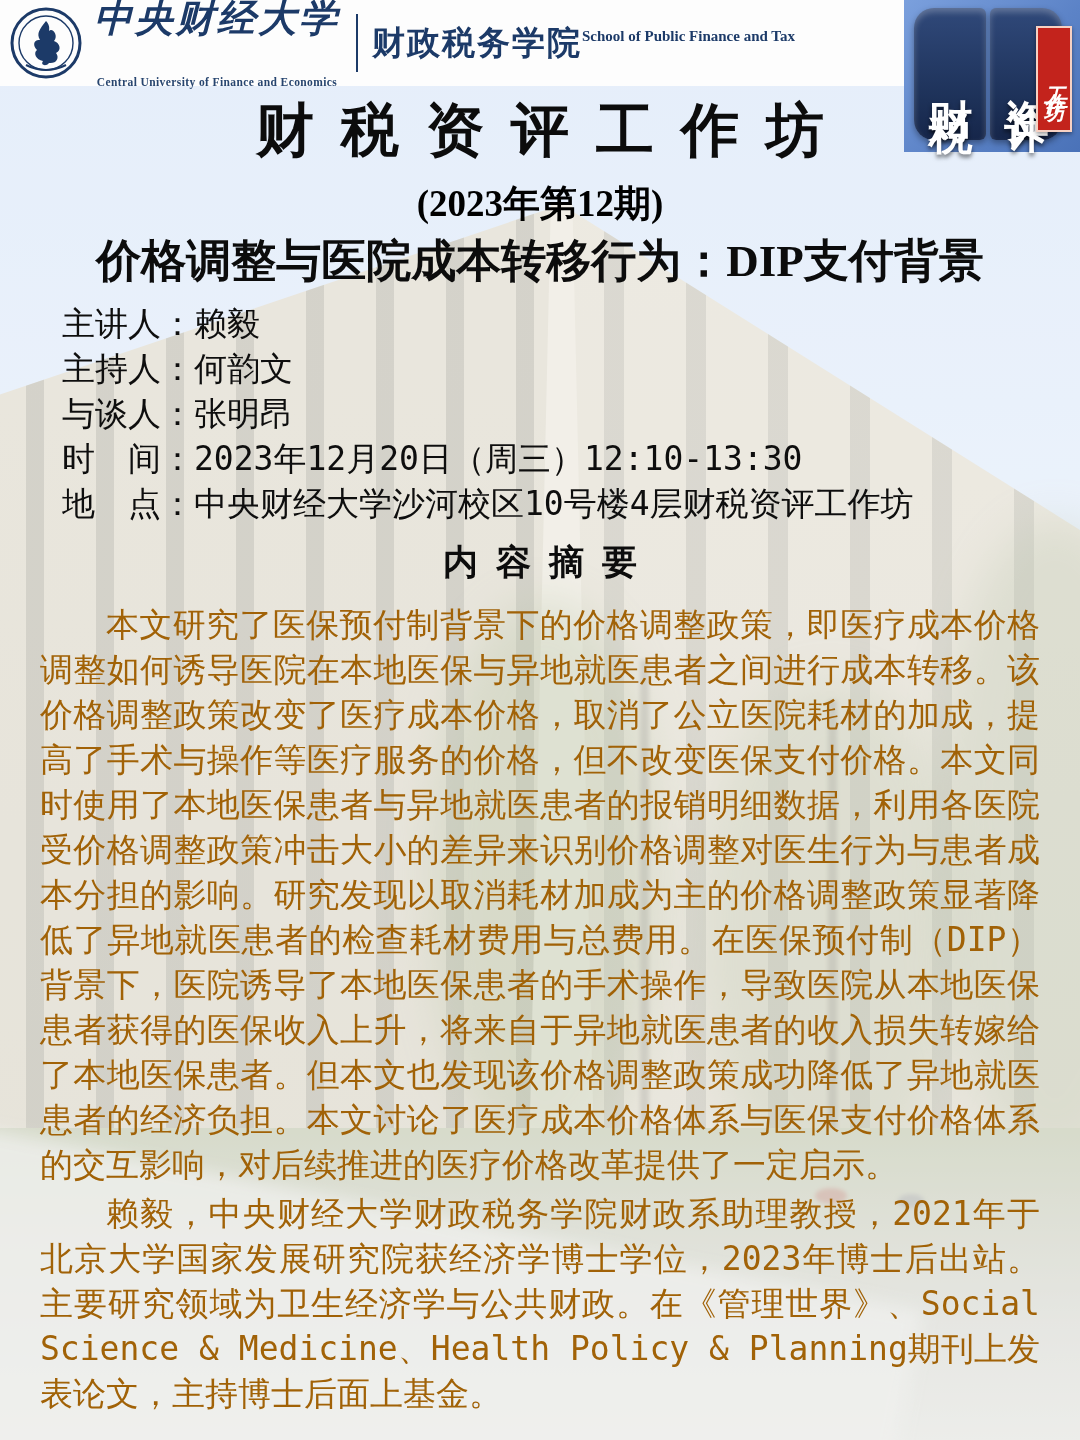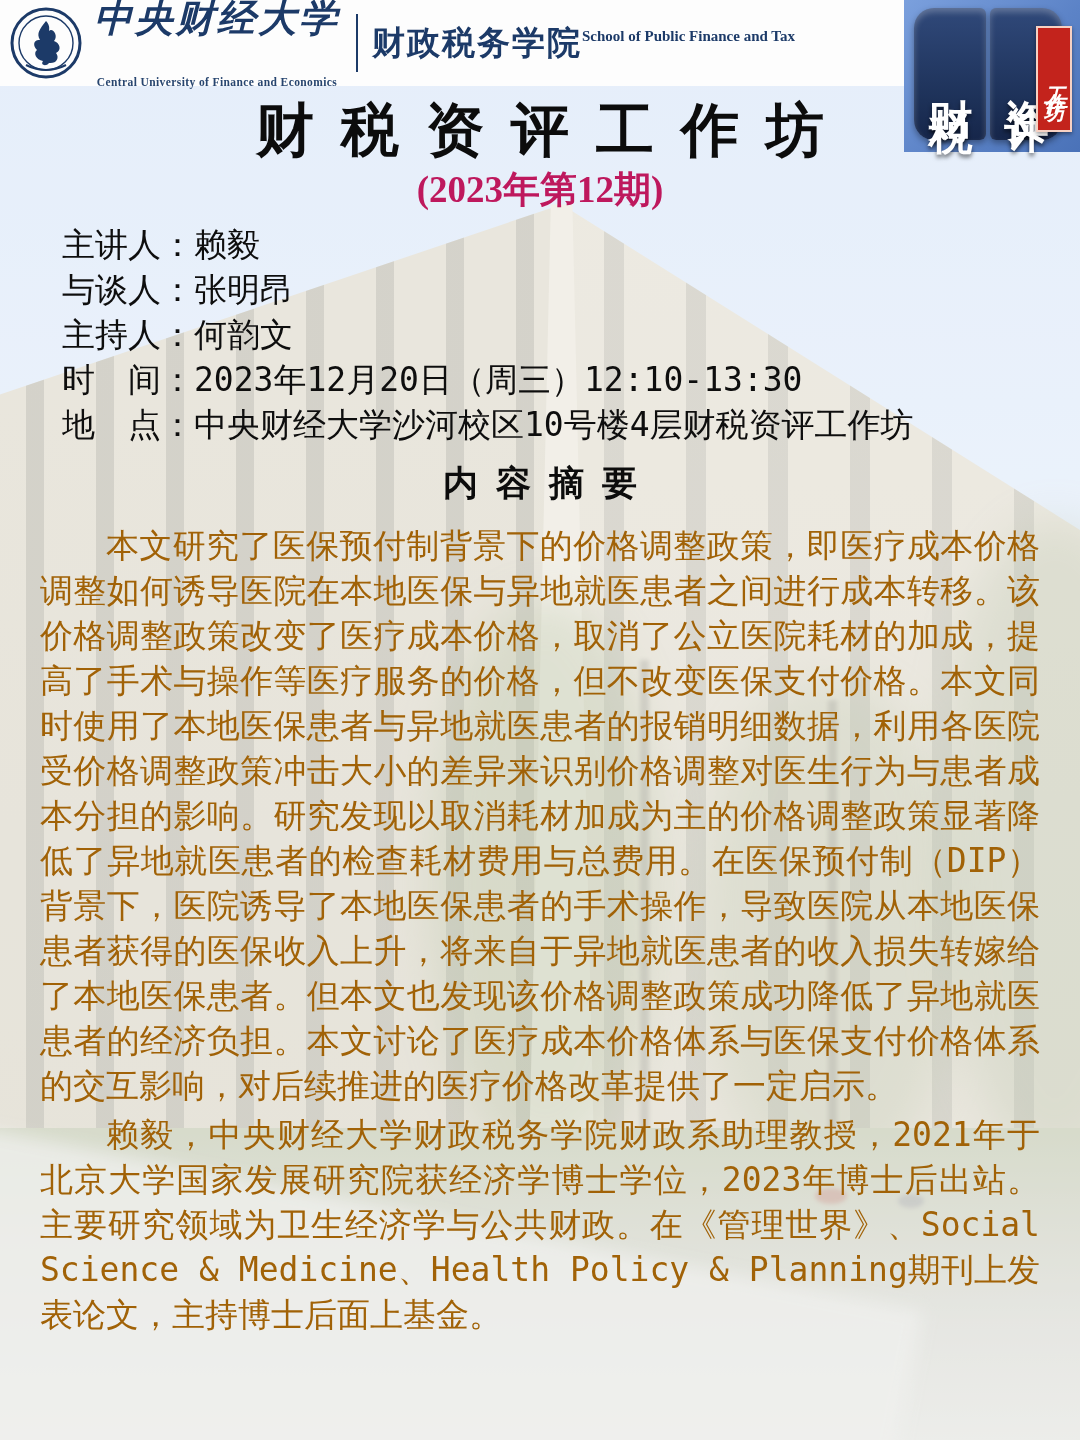--- a/index.html
+++ b/index.html
@@ -75,21 +75,21 @@
   .stamp-chars{writing-mode:vertical-rl;text-orientation:upright;color:#fff;
        font-family:"Liberation Serif","DejaVu Serif",serif;font-style:italic;
        font-weight:700;font-size:21px;letter-spacing:6px;line-height:1;}
 
   
   .content{position:absolute;left:0;top:86px;width:1080px;z-index:2;
        padding:0 40px;box-sizing:border-box;}
   .series-title{margin:8px 0 0;text-align:center;font-family:"Liberation Serif","DejaVu Serif",serif;
        font-size:58px;font-weight:800;color:#0c0c0c;letter-spacing:27px;text-indent:27px;line-height:74px;}
   .issue{text-align:center;font-family:"Liberation Serif","DejaVu Serif",serif;
-       font-size:37px;font-weight:700;line-height:44px;margin-top:0;color:#be185d;}
+       font-size:37px;font-weight:700;line-height:44px;margin-top:14px;color:#000000;}
   .talk-title{margin:6px 0 0;text-align:center;font-family:"Liberation Serif","DejaVu Serif",serif;
        font-size:45px;font-weight:700;line-height:59px;color:#0c0c0c;}
   .details{margin:10px 0 0 22px;font-family:"DejaVu Sans Mono","Liberation Sans",sans-serif;
        font-size:33px;line-height:45px;font-weight:500;color:#0e0e0e;}
   .detail-row{white-space:nowrap;}
   .abstract-heading{margin:14px 0 18px;text-align:center;font-size:35px;font-weight:700;
        letter-spacing:18px;text-indent:18px;line-height:44px;color:#0c0c0c;}
   .body-par{margin:8px 0 0;font-family:"DejaVu Sans Mono","Liberation Sans",sans-serif;
        font-size:33px;line-height:45px;font-weight:500;color:#a16207;
        text-align:justify;text-indent:2em;}
@@ -147,31 +147,32 @@
     </div>
     <div class="stamp">
       <span class="stamp-chars">工作坊</span>
     </div>
   </div>
 
   <main class="content">
     <h1 class="series-title">财税资评工作坊</h1>
     <div class="issue">(2023年第12期)</div>
     <h2 class="talk-title">
+      <div>价格调整与医院成本转移行为：DIP支付背景</div>
     </h2>
 
     <div class="details">
       <div class="detail-row">
         <span>主讲人：</span><span>赖毅</span>
       </div>
       <div class="detail-row">
-        <span>与谈人：</span><span>张明昂</span>
+        <span>主持人：</span><span>何韵文</span>
       </div>
       <div class="detail-row">
-        <span>主持人：</span><span>何韵文</span>
+        <span>与谈人：</span><span>张明昂</span>
       </div>
       <div class="detail-row">
         <span>时　间：</span><span>2023年12月20日（周三）12:10-13:30</span>
       </div>
       <div class="detail-row">
         <span>地　点：</span><span>中央财经大学沙河校区10号楼4层财税资评工作坊</span>
       </div>
     </div>
 
     <h3 class="abstract-heading">内容摘要</h3>

